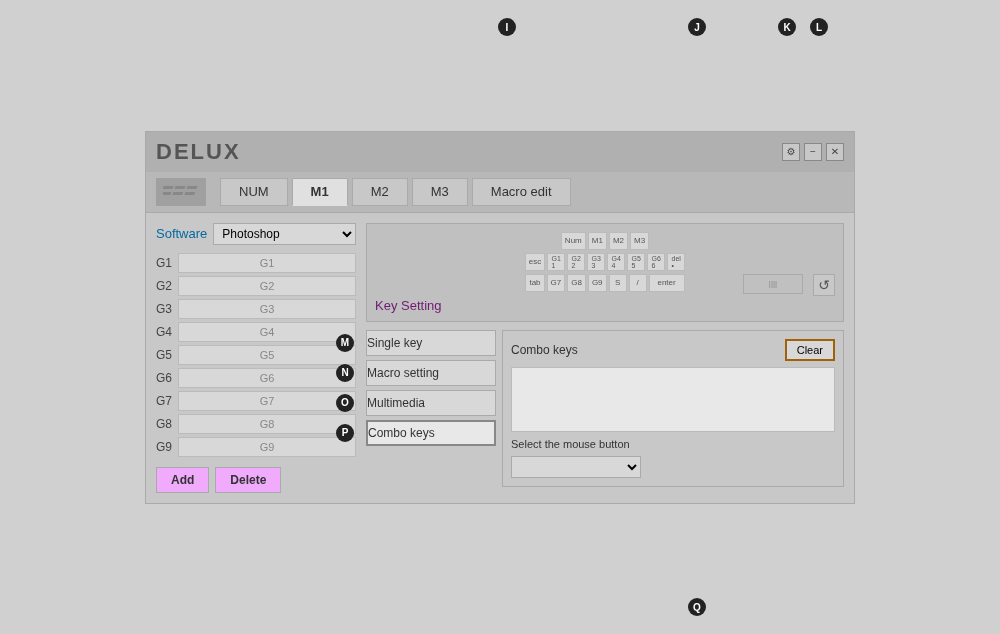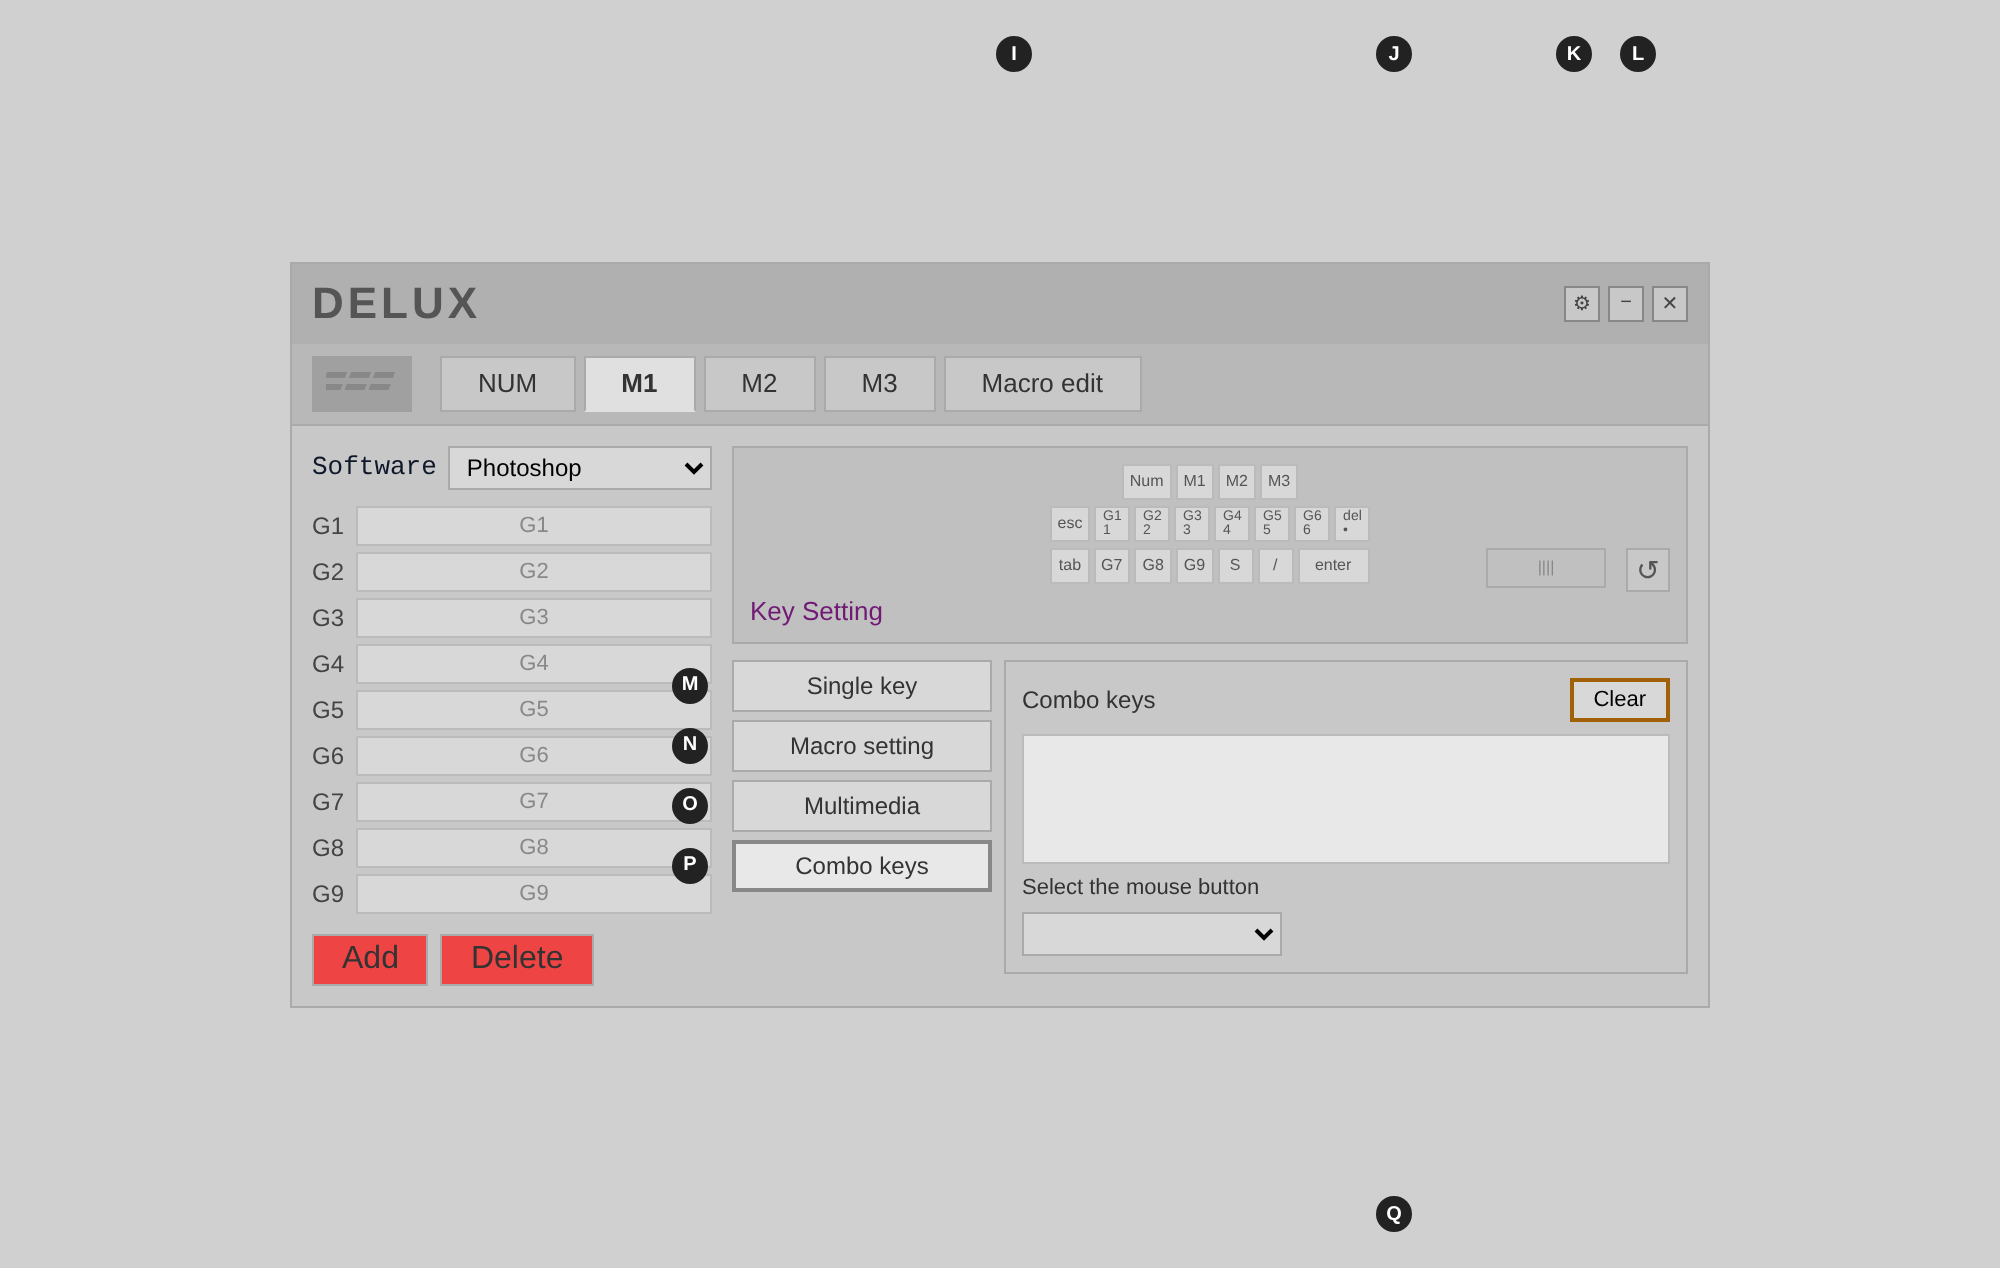--- a/index.html
+++ b/index.html
@@ -96,23 +96,22 @@
       width: 200px;
       flex-shrink: 0;
     }
     .software-row {
       display: flex;
       align-items: center;
       margin-bottom: 8px;
     }
     .software-label {
       font-size: 13px;
-      color: #0f172a;
+      color: #0369a1;
       margin-right: 6px;
-      font-family: Liberation Mono, monospace;
     }
     .software-select {
       flex: 1;
       height: 22px;
       background: #d8d8d8;
       border: 1px solid #aaa;
       font-size: 12px;
       padding: 0 4px;
     }
     .g-key-row {
@@ -136,24 +135,25 @@
     }
     .bottom-buttons {
       display: flex;
       gap: 6px;
       margin-top: 10px;
     }
     .btn {
       height: 26px;
       padding: 0 14px;
       border: 1px solid #aaa;
-      background: #ef4444;
-      cursor: pointer;
-      font-size: 16px;
+      background: #f0abfc;
+      cursor: pointer;
+      font-size: 12px;
       color: #333;
+      font-weight: bold;
     }
     .btn-default {
       display: flex;
       justify-content: center;
       margin-top: 6px;
     }
     .right-panel {
       flex: 1;
       display: flex;
       flex-direction: column;
@@ -218,21 +218,21 @@
       gap: 4px;
     }
     .option-btn {
       height: 26px;
       width: 130px;
       border: 1px solid #aaa;
       background: #d8d8d8;
       cursor: pointer;
       font-size: 12px;
       color: #333;
-      text-align: center;
+      text-align: left;
     }
     .option-btn.active {
       background: #e8e8e8;
       border: 2px solid #888;
     }
     .combo-panel {
       flex: 1;
       background: #c8c8c8;
       border: 1px solid #aaa;
       padding: 8px;

